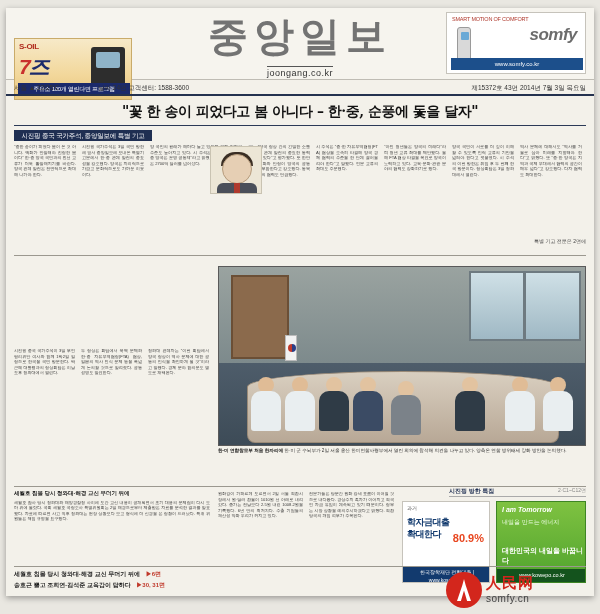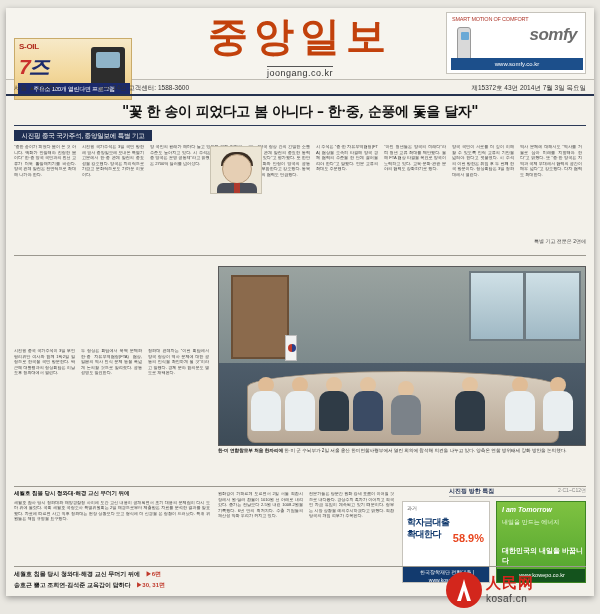--- a/index.html
+++ b/index.html
@@ -98,21 +98,21 @@
     width: 132px; height: 12px;
     background: #1c4f8b; color: #fff;
     font-size: 6px; line-height: 12px; text-align: center;
   }
   .masthead {
     position: absolute; left: 150px; top: 2px;
     width: 288px; text-align: center;
   }
   .masthead .title {
     font-family: "DejaVu Serif", serif;
-    font-size: 40px; font-weight: bold; color: #c2410c;
+    font-size: 40px; font-weight: bold; color: #737373;
     letter-spacing: 6px; line-height: 52px;
   }
   .masthead .site {
     font-size: 9px; color: #333; letter-spacing: 0.5px;
     border-top: 1px solid #555;
     display: inline-block; padding-top: 1px; margin-top: 1px;
   }
   
   .infoline {
     position: absolute; left: 0; top: 72px;
@@ -528,21 +528,21 @@
       <div class="b-right">
         <div class="hdr">
           <span>시진핑 방한 특집</span>
           <span class="rt">2·C1~C12면</span>
         </div>
 
         <div class="ad-bank">
           <div class="l1">과거</div>
           <div class="l2">학자금대출</div>
           <div class="l3">확대한다</div>
-          <div class="rate">58.9%</div>
+          <div class="rate">80.9%</div>
           <div class="foot">한국장학재단 전환대출 | www.kosaf.go.kr</div>
         </div>
 
         <div class="ad-tom">
           <div class="t1">I am Tomorrow</div>
           <div class="t2">내일을 만드는 에너지</div>
           <div class="t3">대한민국의 내일을 바꿉니다</div>
           <div class="url">www.kowepo.co.kr</div>
         </div>
       </div>
@@ -557,15 +557,15 @@
         <span>송호근 뿔고 조희연·김석준 교육감이 답하다</span>
         <span class="pg">▶30, 31면</span>
       </div>
     </div>
 
   </div>
 
   <div class="pd-logo">
     <div class="circle"></div>
     <div class="cn">人民网</div>
-    <div class="en">kosaf.cn</div>
+    <div class="en">somfy.cn</div>
   </div>
 </div>
 
 </body></html>

